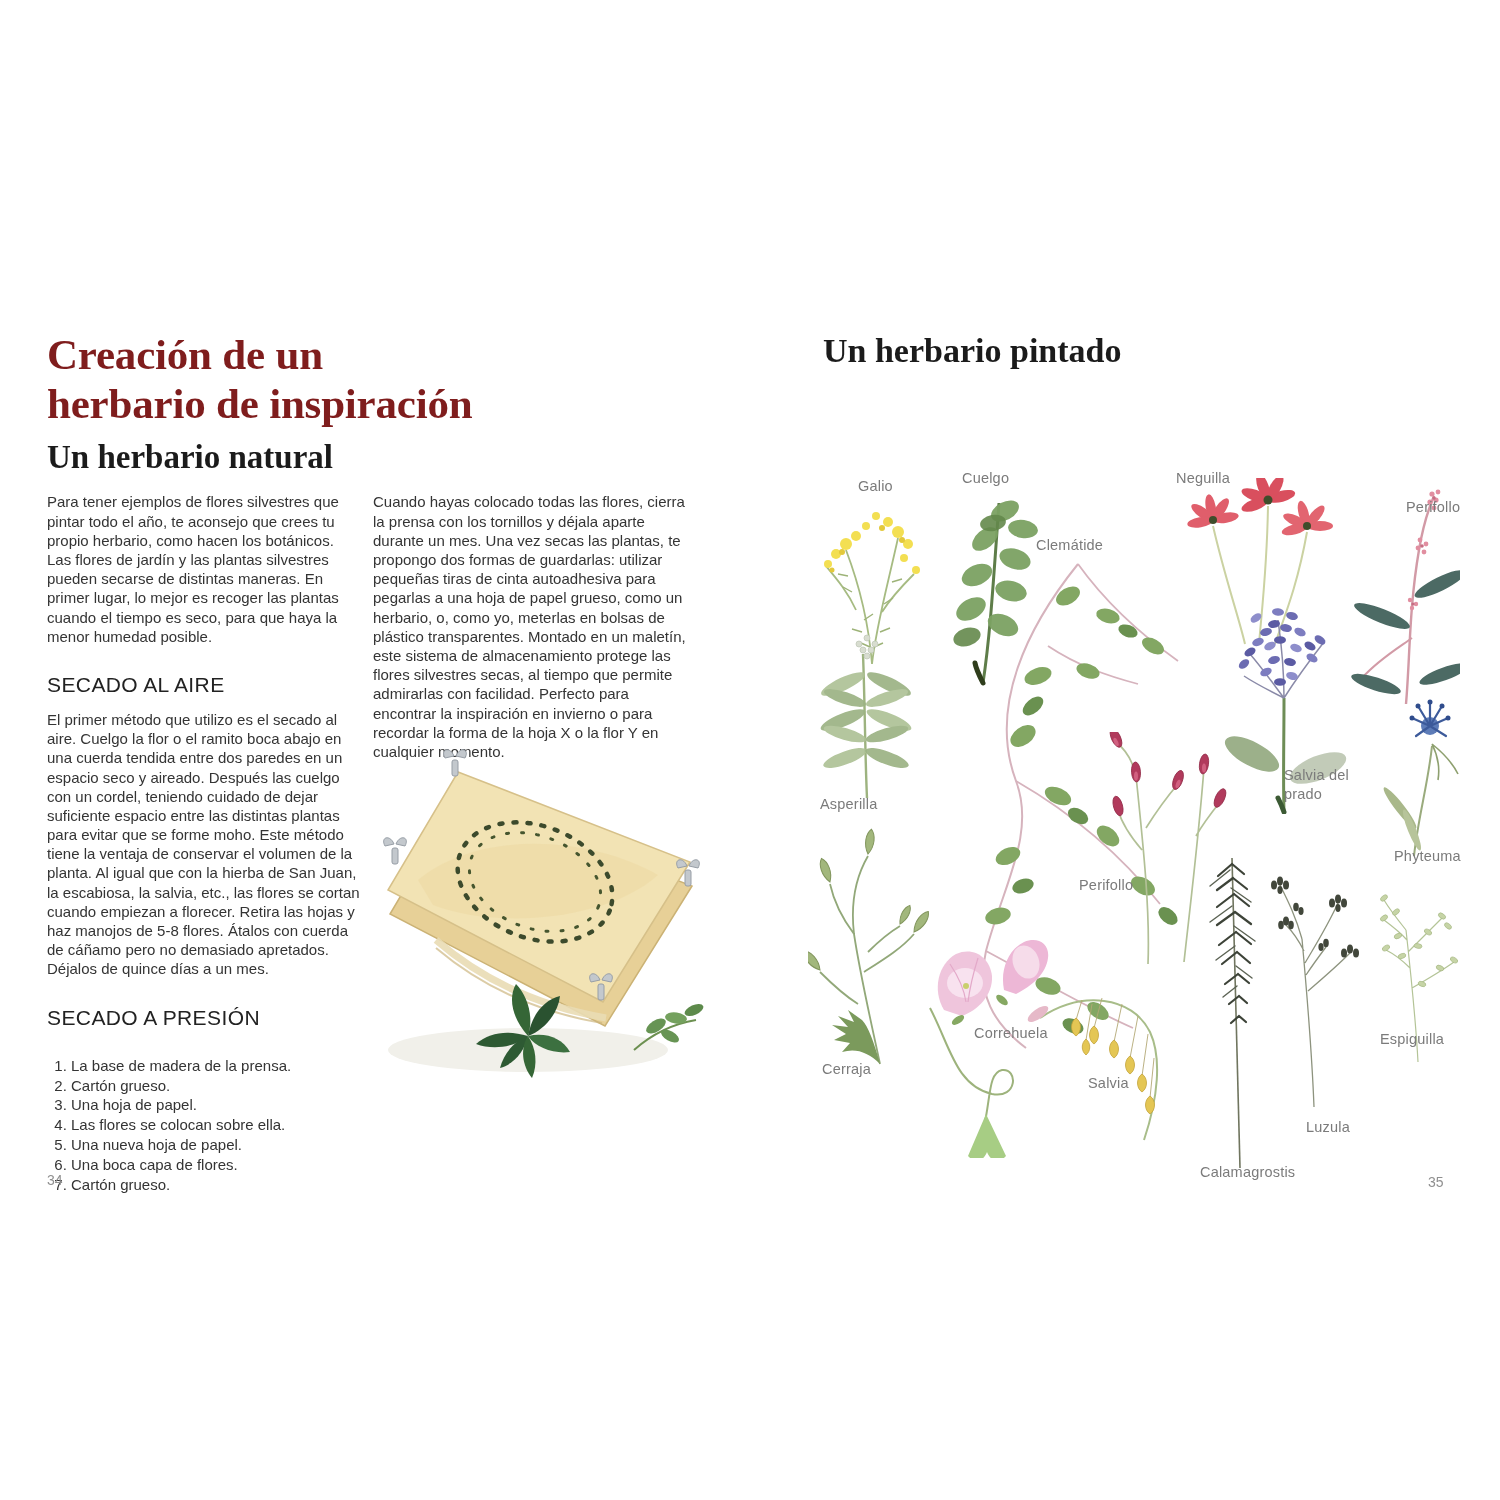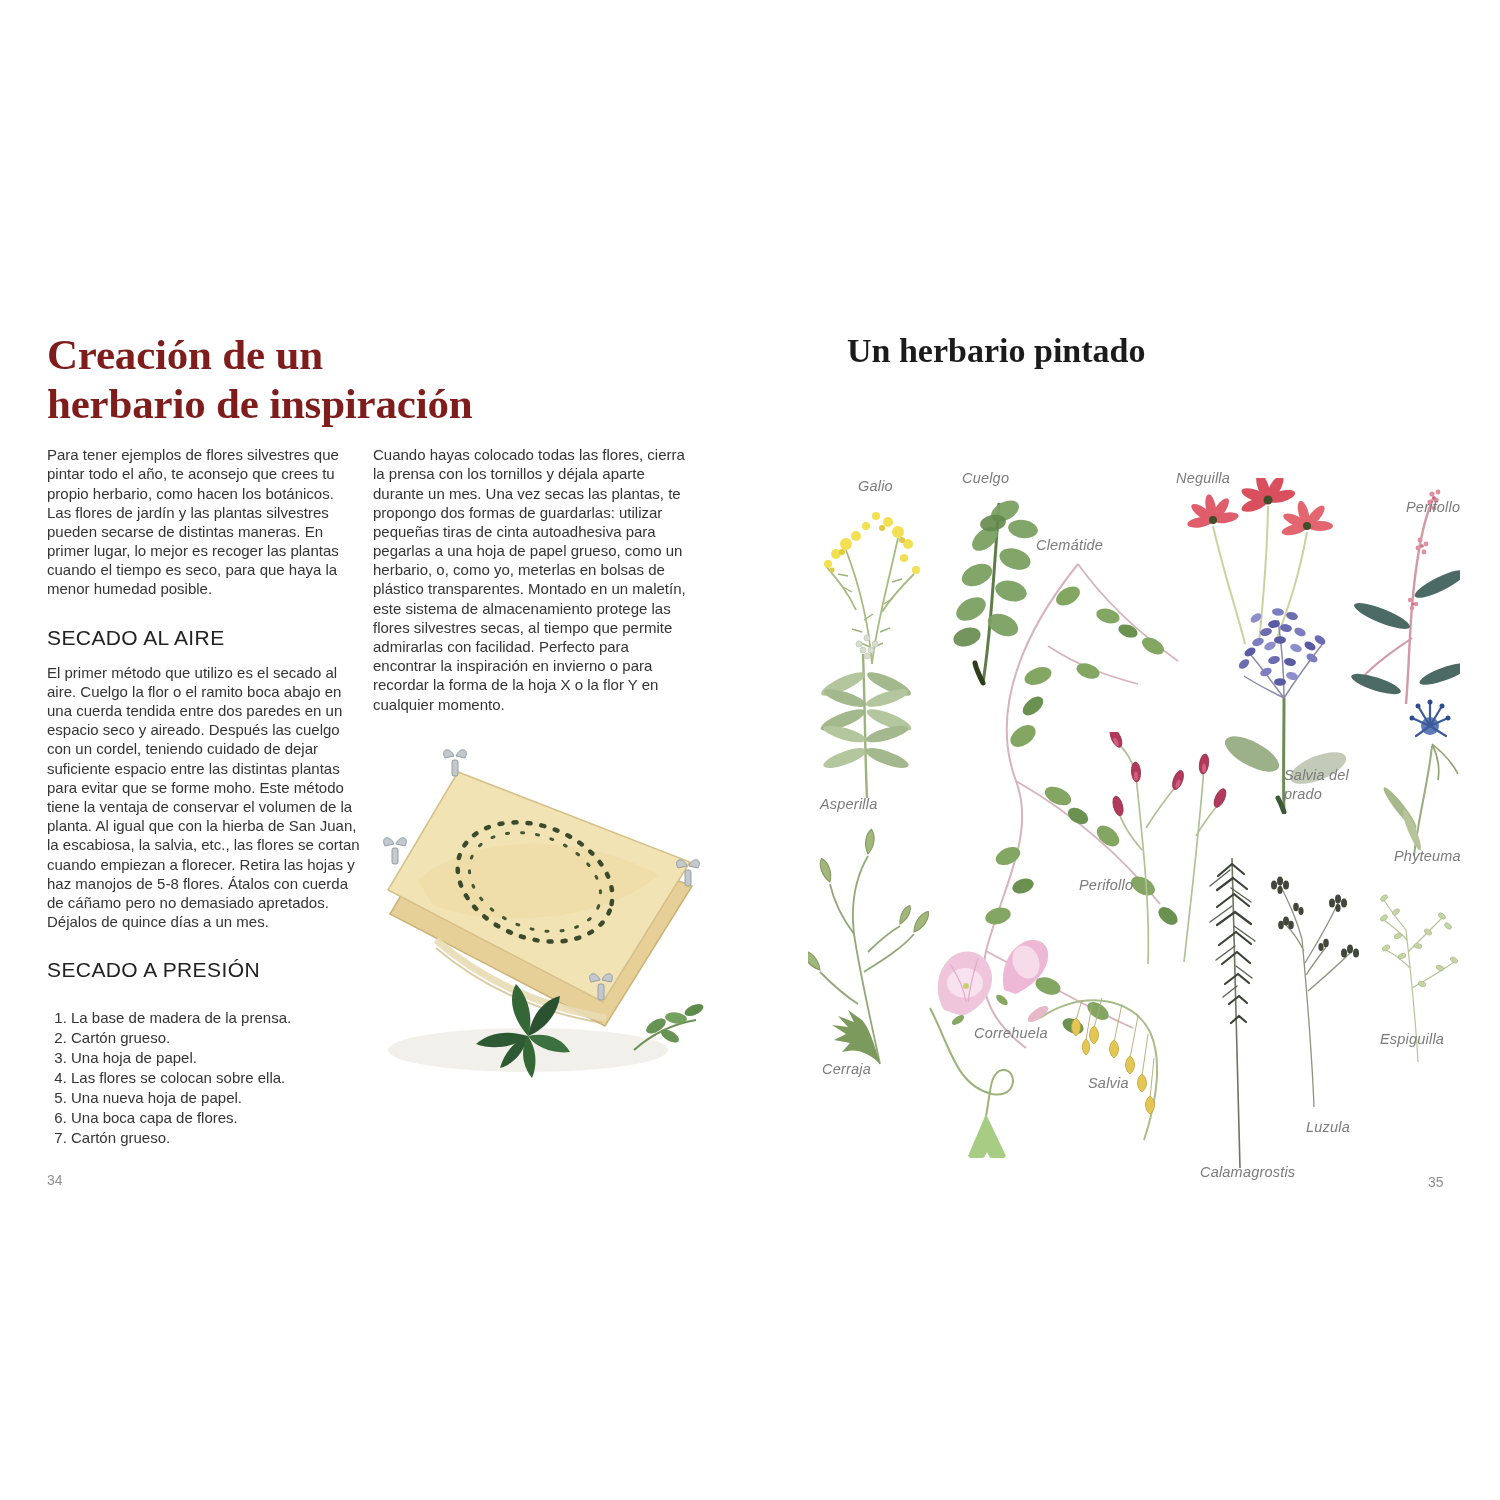--- a/index.html
+++ b/index.html
@@ -34,44 +34,45 @@
   }
   .steps { margin:26px 0 0 24px; }
   .steps li { font-size:15px; line-height:1.33; color:#343434; }
 
   .press-illustration { position:absolute; left:358px; top:740px; width:362px; height:352px; }
 
   
   .right-page-header { position:absolute; left:823px; top:333px; width:340px; }
   .right-title {
     font-family:"Liberation Serif", serif;
-    font-weight:700; font-size:34px; line-height:1.05; color:#1b1b1b;margin-left:24px;
+    font-weight:700; font-size:34px; line-height:1.05; color:#1b1b1b;
   }
   .right-intro { margin-top:13px; width:312px; font-size:15px; line-height:1.28; color:#343434; white-space:pre-line; }
 
-  .plants-layer { position:absolute; inset:0;font-style:italic; }
+  .plants-layer { position:absolute; inset:0; }
   .plant { position:absolute; }
   .plant svg { display:block; width:100%; height:100%; }
   .plant-label {
     position:absolute; font-size:14.5px; line-height:1.3;
     color:#7b7b7b; letter-spacing:0.2px; white-space:pre-line;
   }
 
   .page-number { position:absolute; font-size:14px; color:#8f8f8f; }
   .page-number.left  { left:47px;  top:1172px; }
   .page-number.right { left:1428px; top:1174px; }
 </style>
 </head>
 <body>
 
 <div class="canvas">
 
   <div class="left-page">
     <h1 class="title">Creación de un
 herbario de inspiración</h1>
+    <h2 class="subtitle">Un herbario natural</h2>
     <div class="columns">
       <div class="col1">
         <p class="body-text">Para tener ejemplos de flores silvestres que pintar todo el año, te aconsejo que crees tu propio herbario, como hacen los botánicos.
 Las flores de jardín y las plantas silvestres pueden secarse de distintas maneras. En primer lugar, lo mejor es recoger las plantas cuando el tiempo es seco, para que haya la menor humedad posible.</p>
         <h3 class="section-heading">SECADO AL AIRE</h3>
         <p class="body-text">El primer método que utilizo es el secado al aire. Cuelgo la flor o el ramito boca abajo en una cuerda tendida entre dos paredes en un espacio seco y aireado. Después las cuelgo con un cordel, teniendo cuidado de dejar suficiente espacio entre las distintas plantas para evitar que se forme moho. Este método tiene la ventaja de conservar el volumen de la planta. Al igual que con la hierba de San Juan, la escabiosa, la salvia, etc., las flores se cortan cuando empiezan a florecer. Retira las hojas y haz manojos de 5-8 flores. Átalos con cuerda de cáñamo pero no demasiado apretados. Déjalos de quince días a un mes.</p>
         <h3 class="section-heading">SECADO A PRESIÓN</h3>
         <ol class="steps">
           <li>La base de madera de la prensa.</li>
           <li>Cartón grueso.</li>

